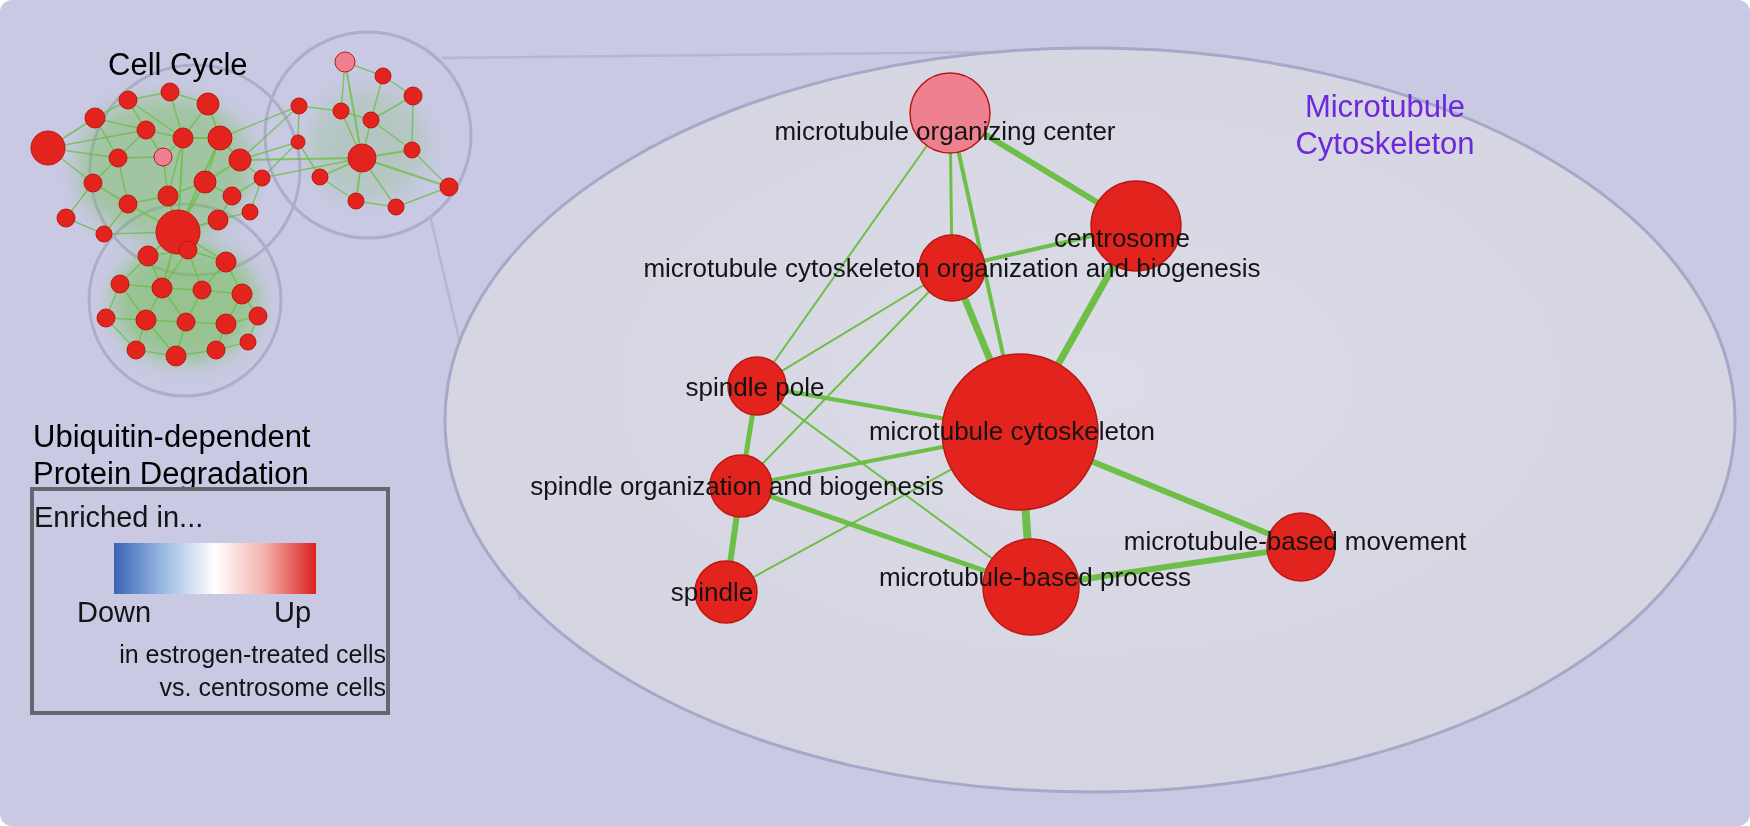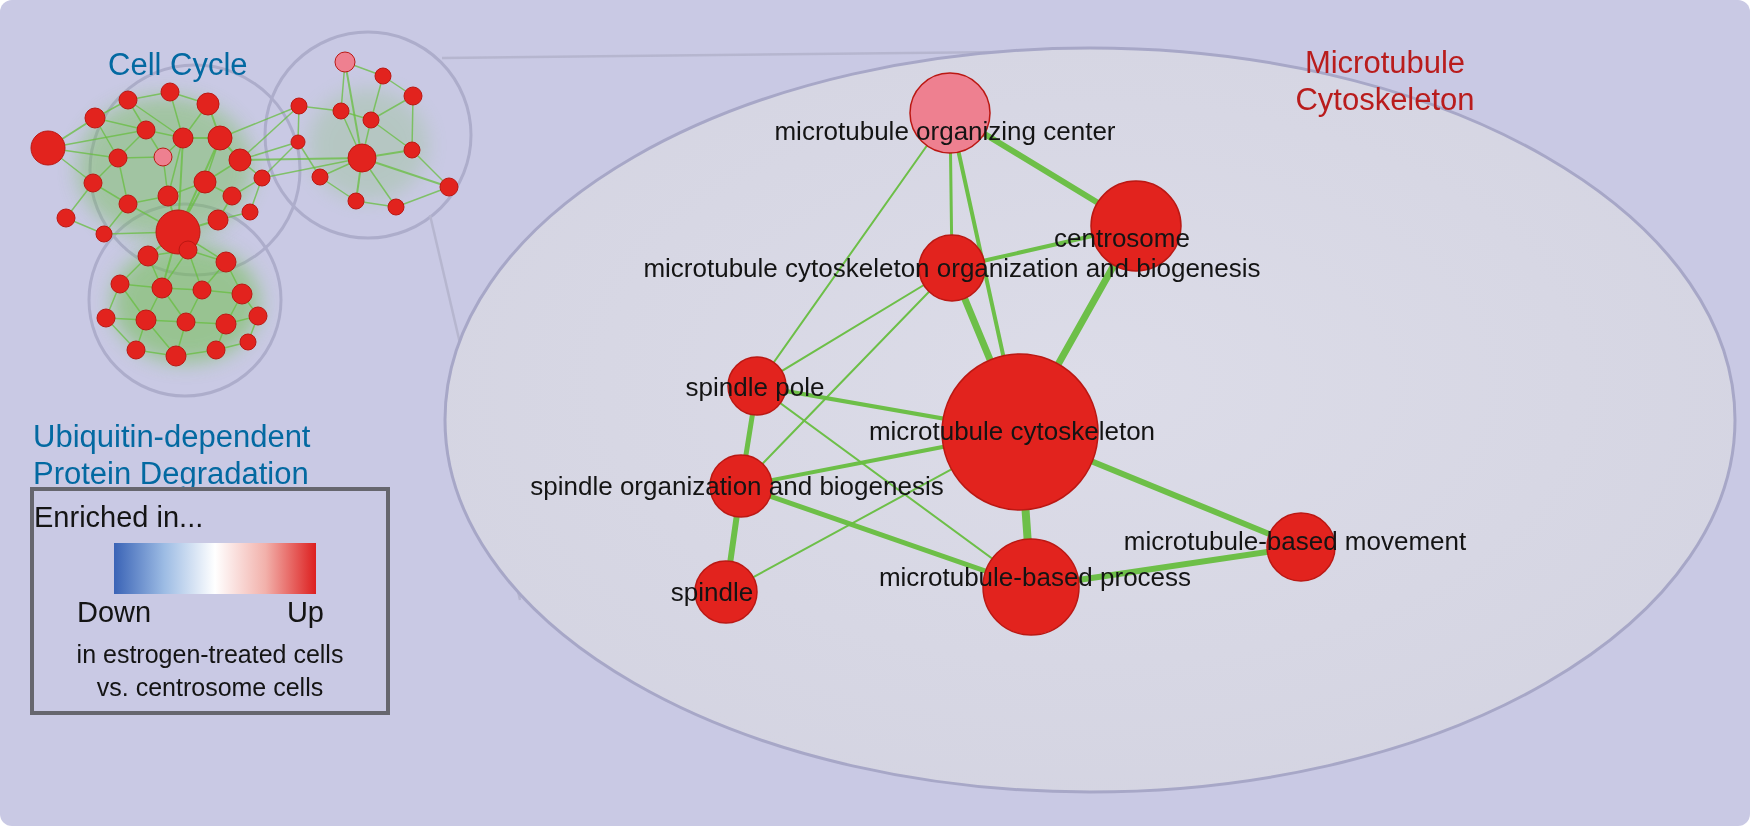--- a/index.html
+++ b/index.html
@@ -1,27 +1,27 @@
 <!DOCTYPE html>
 <html><head>
 <meta charset="utf-8">
 <style>
   html,body { margin:0; padding:0; background:#ffffff; font-family:"Liberation Sans",sans-serif; }
   .stage { position:relative; width:1750px; height:826px; background:#c9c9e4; border-radius:12px; overflow:hidden; }
   .stage svg { position:absolute; left:0; top:0; }
   svg text { font-family:"Liberation Sans",sans-serif; }
   .overlay { position:absolute; pointer-events:none; }
-  .gray-title { color:#0369a1; font-size:31px; line-height:37px; }
-  .black-title { color:#b91c1c; font-size:31px; line-height:37px; text-align:center; }
+  .gray-title { color:#000000; font-size:31px; line-height:37px; }
+  .black-title { color:#6d28d9; font-size:31px; line-height:37px; text-align:center;margin-top:44px; }
   .legend-box { position:absolute; left:30px; top:487px; width:352px; height:220px; border:4px solid #66666e; }
   .legend-title { position:absolute; top:10px; left:0; width:100%; text-align:left; font-size:29px; color:#141414; }
   .legend-bar { position:absolute; left:80px; top:52px; width:202px; height:51px; }
   .legend-down { position:absolute; left:43px; top:105px; font-size:29px; color:#141414; }
-  .legend-up { position:absolute; left:240px; top:105px; width:50px; text-align:right; font-size:29px; color:#141414; }
-  .legend-caption { position:absolute; top:147px; left:0; width:100%; text-align:center; font-size:25px; line-height:33px; color:#141414; }
+  .legend-up { position:absolute; left:240px; top:105px; width:50px; font-size:29px; color:#141414; }
+  .legend-caption { position:absolute; top:147px; left:0; width:100%; text-align:right; font-size:25px; line-height:33px; color:#141414; }
 </style>
 </head>
 <body>
 
 <div class="stage">
 
   <svg id="net" width="1750" height="826" viewBox="0 0 1750 826">
       <defs>
         <radialGradient id="eg" cx="50%" cy="45%" r="75%">
           <stop offset="0%" stop-color="#dcdce8"></stop>

